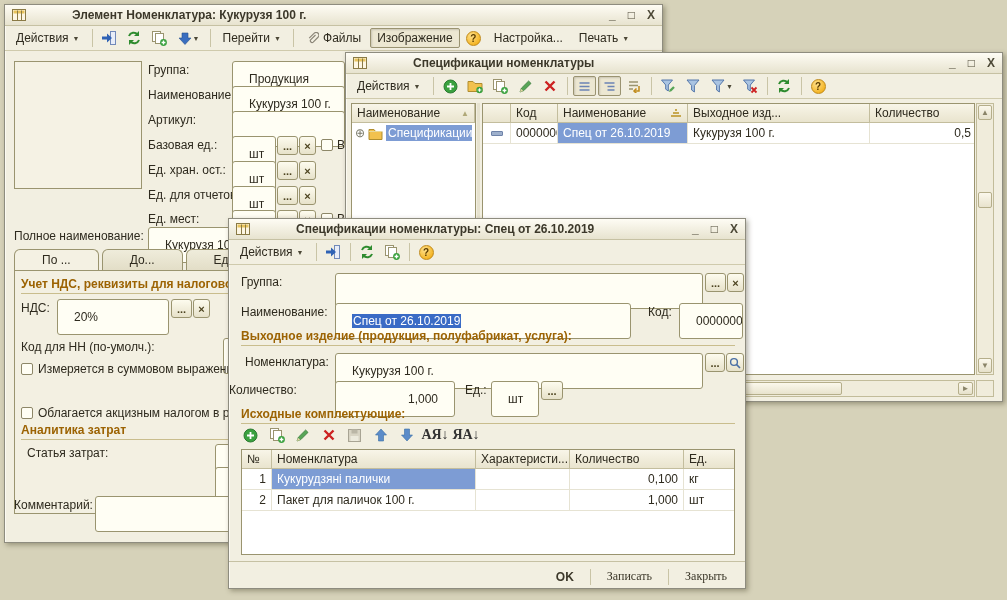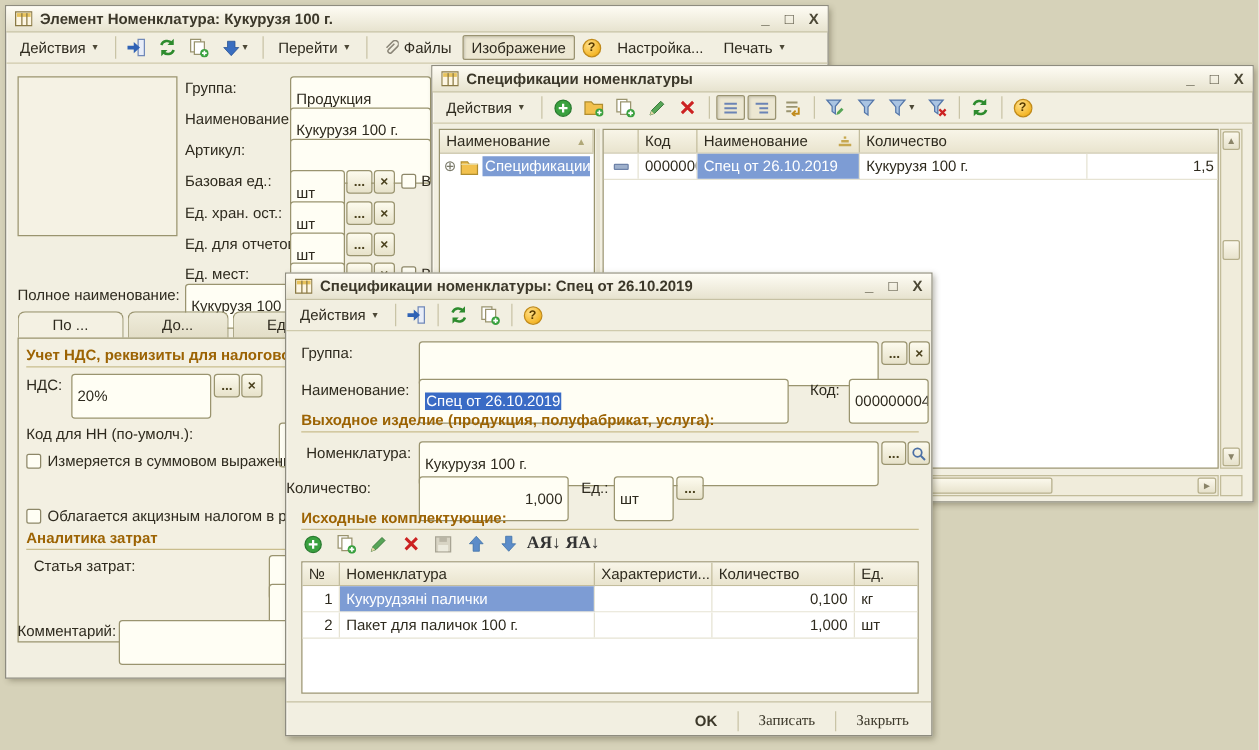--- a/index.html
+++ b/index.html
@@ -4,38 +4,38 @@
 <style>
   * { box-sizing: border-box; margin: 0; padding: 0; }
   html,body { width:1007px; height:600px; }
   .desktop { position:relative; width:1007px; height:600px; background:#d6d2b9;
     font-family:"Liberation Sans", sans-serif; font-size:12px; color:#2e2a1e; overflow:hidden; }
   .window { position:absolute; background:#f2efe1; border:1px solid #8e8c7f;
     box-shadow:2px 2px 5px rgba(60,55,30,.4), inset 1px 1px 0 #fcfaf2; }
   .titlebar { height:21px; display:flex; align-items:center; padding:0 7px; gap:6px;
     background:linear-gradient(#fefcf4,#e7e3cf); border-bottom:1px solid #c6c1a3;
     font-weight:bold; color:#3c382a; }
-  .ttext { white-space:nowrap; overflow:hidden; }
+  .ttext { white-space:nowrap; overflow:hidden;margin-left:40px; }
   .wctl { margin-left:auto; display:flex; gap:12px; font-weight:bold; color:#4c4836; }
   .wctl span { cursor:default; }
   .toolbar { height:25px; display:flex; align-items:center; padding:0 4px; gap:2px;
     border-bottom:1px solid #cfcaac; }
   .tbtn { display:flex; align-items:center; gap:4px; padding:2px 6px; border:1px solid transparent;
     border-radius:2px; white-space:nowrap; }
   .tbtn.pressed { border:1px solid #9a9371; background:#ece7d2; box-shadow:inset 1px 1px 2px rgba(0,0,0,.15); }
   .caret { font-size:7px; color:#4c4836; line-height:1; }
   .tsep { width:1px; height:18px; background:#c9c4a6; margin:0 3px; flex:0 0 1px; }
   .ibtn { width:23px; height:20px; display:flex; align-items:center; justify-content:center; border-radius:2px;
     border:1px solid transparent; flex:0 0 auto; }
   .ibtn.pressed { border:1px solid #9a9371; background:#ece7d2; box-shadow:inset 1px 1px 2px rgba(0,0,0,.15); }
   .ic { display:flex; align-items:center; justify-content:center; }
   .body { position:relative; width:100%; height:calc(100% - 46px); }
   .lbl { position:absolute; white-space:nowrap; }
   .fld { position:absolute; height:36px; background:#fffef4; border:1px solid #9a946f; border-radius:3px;
-    padding:1px 4px; display:flex; align-items:center; white-space:nowrap; overflow:hidden; }
+    padding:1px 16px; display:flex; align-items:center; white-space:nowrap; overflow:hidden; }
   .fld.num { justify-content:flex-end; }
   .txtsel { background:#3a6bc5; color:#fff; padding:0 1px; }
   .fbtn { position:absolute; height:19px; display:flex; align-items:center; justify-content:center;
     background:linear-gradient(#fdfbee,#e7e2ca); border:1px solid #9a946f; border-radius:3px;
     font-weight:bold; color:#4c431f; font-size:11px; }
   .chk { position:absolute; width:12px; height:12px; background:#fffef4; border:1px solid #8d8768; border-radius:2px; }
   .sect { position:absolute; font-weight:bold; color:#9c6303; white-space:nowrap;
     border-bottom:1px solid #c9bd8d; padding-bottom:2px; overflow:hidden; }
   .tab { padding:3px 27px; border:1px solid #9a946f; border-bottom:none; border-radius:6px 6px 0 0;
     background:linear-gradient(#efecdb,#e2ddc6); white-space:nowrap; }
@@ -424,32 +424,35 @@
           <span class="gh" style="width:130px; justify-content:space-between">
             <span>Наименование</span>
             <span class="ic">
               <svg width="12" height="9">
                   <rect x="1" y="6" width="10" height="2" fill="#c7a84f"></rect>
                   <rect x="3" y="3" width="6" height="2" fill="#c7a84f"></rect>
                   <rect x="5" y="0" width="2" height="2" fill="#c7a84f"></rect>
                 </svg>
               </span>
           </span>
+          <span class="gh" style="width:182px">
+              <span>Выходное изд...</span>
+            </span>
           <span class="gh" style="width:106px; border-right:none">
               <span>Количество</span>
             </span>
         </div>
         <div class="grow">
           <span class="gc" style="width:28px; justify-content:center">
               <span class="handle-ic"></span>
             </span>
           <span class="gc" style="width:47px">000000004</span>
           <span class="gc sel" style="width:130px">Спец от 26.10.2019</span>
           <span class="gc" style="width:182px">Кукурузя 100 г.</span>
-          <span class="gc num" style="width:106px; border-right:none">1,5</span>
+          <span class="gc num" style="width:106px; border-right:none">0,5</span>
         </div>
       </div>
 
       <div class="sbar" style="left:630px; top:4px; width:18px; height:272px">
         <span class="sbtn" style="left:1px; top:1px; width:14px; height:15px">▲</span>
         <span class="sthumb" style="left:1px; top:88px; width:14px; height:16px"></span>
         <span class="sbtn" style="left:1px; bottom:1px; width:14px; height:15px">▼</span>
       </div>
 
       <div class="sbar" style="left:136px; top:281px; width:493px; height:17px">

